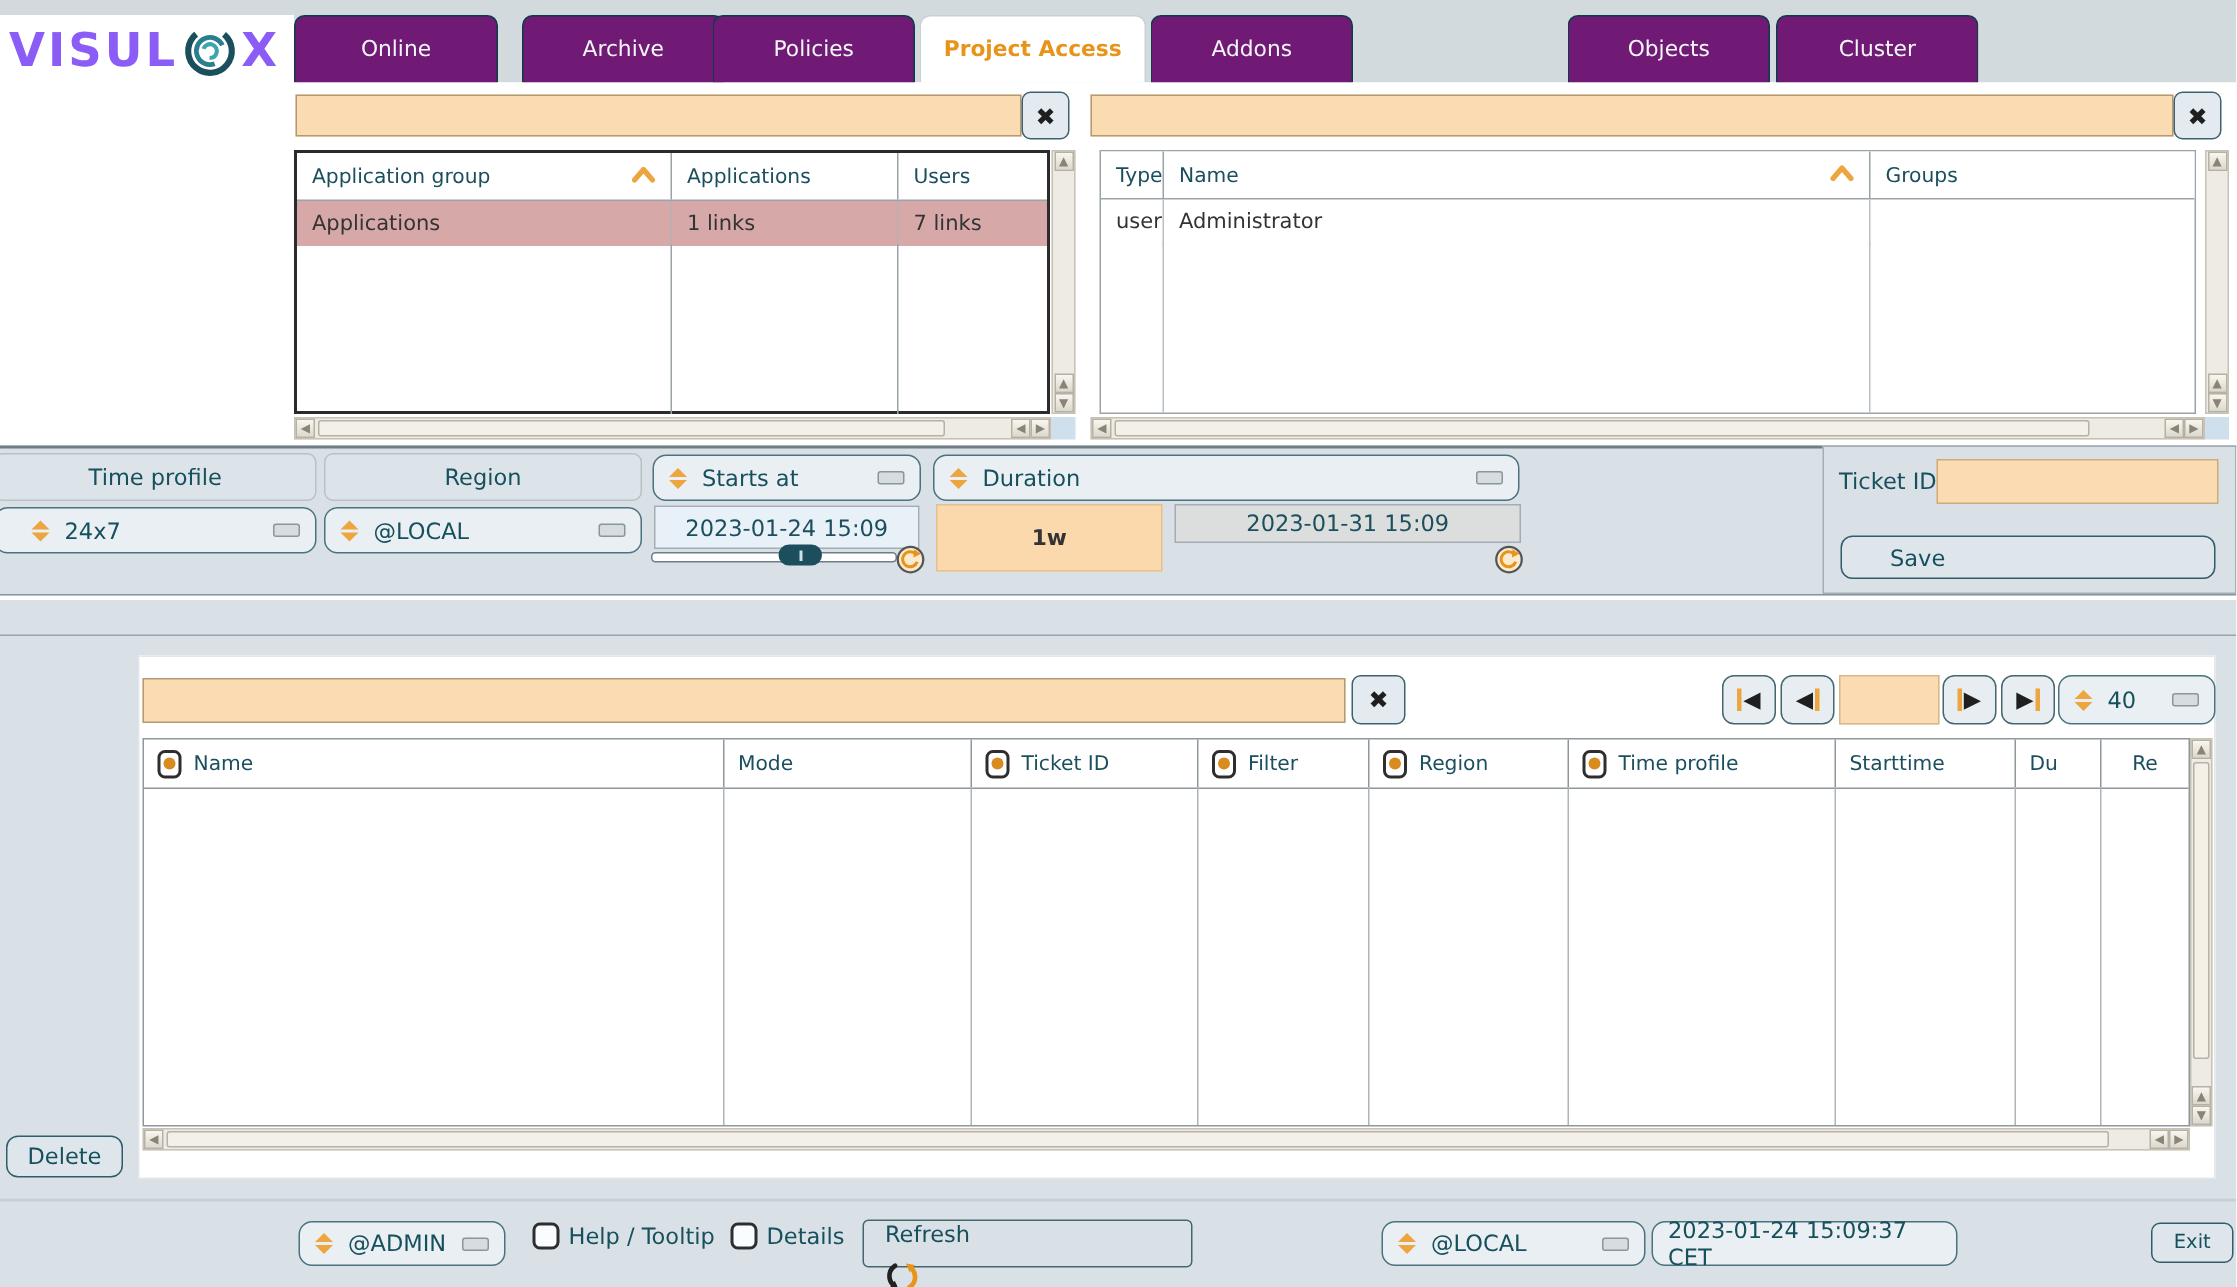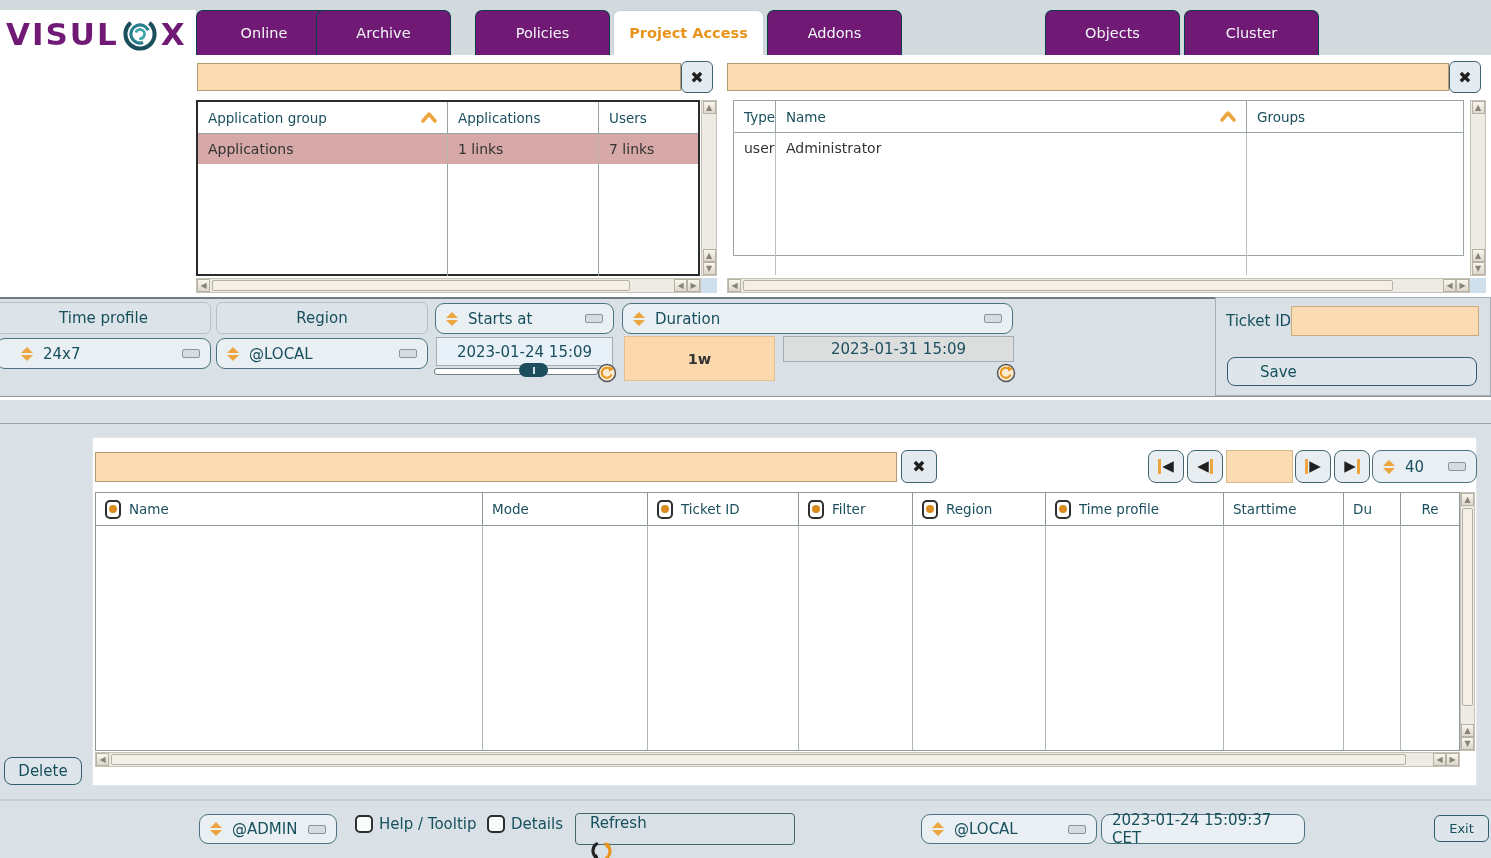--- a/index.html
+++ b/index.html
@@ -5,21 +5,21 @@
   * { margin:0; padding:0; box-sizing:border-box; }
   html,body { background:#ffffff; }
   body { font-family:"DejaVu Sans","Liberation Sans",sans-serif; color:#17505d; }
   #app { position:relative; width:1491px; height:858px; overflow:hidden; background:#ffffff; }
   .abs { position:absolute; }
 
   
   .topstrip { left:0; top:0; width:1491px; height:10px; background:#d3dade; }
   .tabzone  { left:196px; top:0; width:1295px; height:55px; background:#d3dade; }
   .logo-zone { left:0; top:10px; width:196px; height:47px; background:#ffffff; display:flex; align-items:center; padding-left:6px; }
-  .logo-txt { font-size:31px; font-weight:bold; color:#701a75; letter-spacing:2px; }
+  .logo-txt { font-size:31px; font-weight:bold; color:#8b5cf6; letter-spacing:2px; }
   .tab { top:10px; height:45px; background:#701a75; color:#f2f6f7; font-size:14.5px;
          display:flex; align-items:center; justify-content:center;
          border-radius:7px 7px 0 0; cursor:pointer; border:1px solid #0b3d48; border-bottom:none; }
   .tab.active { background:#ffffff; color:#e8941a; font-weight:bold; border-color:#c9d1d5; }
 
   
   .upper-bg { left:0; top:55px; width:1491px; height:242px; background:#ffffff; }
   .search-inp { background:#fbdcb2; border:1px solid #b49a72; height:28px; padding:0 8px; font-size:14px; color:#333;
                 font-family:inherit; outline:none; }
   .xbtn { width:32px; height:32px; background:#e4ebf0; border:1.5px solid #3e626d; border-radius:6px;
@@ -106,21 +106,21 @@
         <circle cx="22" cy="20" r="10" fill="none" stroke="#2a7f8f" stroke-width="3.5" stroke-dasharray="46 17" transform="rotate(70 22 20)"></circle>
         <circle cx="22" cy="20" r="5" fill="none" stroke="#3fa3ae" stroke-width="3" stroke-dasharray="22 9" transform="rotate(200 22 20)"></circle>
       </svg>
     </span>
     <span class="logo-txt">X</span>
   </div>
 
   <div class="abs tab" style="left:196px; width:136px;">
       <span>Online</span>
     </div>
-  <div class="abs tab" style="left:316px; width:135px;">
+  <div class="abs tab" style="left:348px; width:135px;">
       <span>Archive</span>
     </div>
   <div class="abs tab" style="left:475px; width:135px;">
       <span>Policies</span>
     </div>
   <div class="abs tab active" style="left:613px; width:151px;">
       <span>Project Access</span>
     </div>
   <div class="abs tab" style="left:767px; width:135px;">
       <span>Addons</span>
@@ -181,21 +181,21 @@
     <div class="sb-btn">◀</div>
     <div class="sb-btn">▶</div>
   </div>
   <div class="abs corner" style="left:701px; top:278px; width:16px; height:15px;"></div>
 
   <input class="abs search-inp" style="left: 727px; top: 63px; width: 722px;" value="">
   <div class="abs xbtn" style="left:1449px; top:61px;">
     <span>✖</span>
   </div>
 
-  <div class="abs tbl tbl-lite" style="left:733px; top:100px; width:731px; height:156px;">
+  <div class="abs tbl tbl-lite" style="left:733px; top:100px; width:731px; height:176px;">
     <div class="thead">
       <div class="th" style="width:42px;">
           <span>Type</span>
         </div>
       <div class="th" style="width:471px;">
         <span>Name</span>
         <span class="sortc">
           <svg width="16" height="11" viewBox="0 0 16 11">
               <polyline points="2,9 8,2 14,9" fill="none" stroke="#eda63f" stroke-width="3.5" stroke-linecap="round" stroke-linejoin="round"></polyline>
             </svg>

